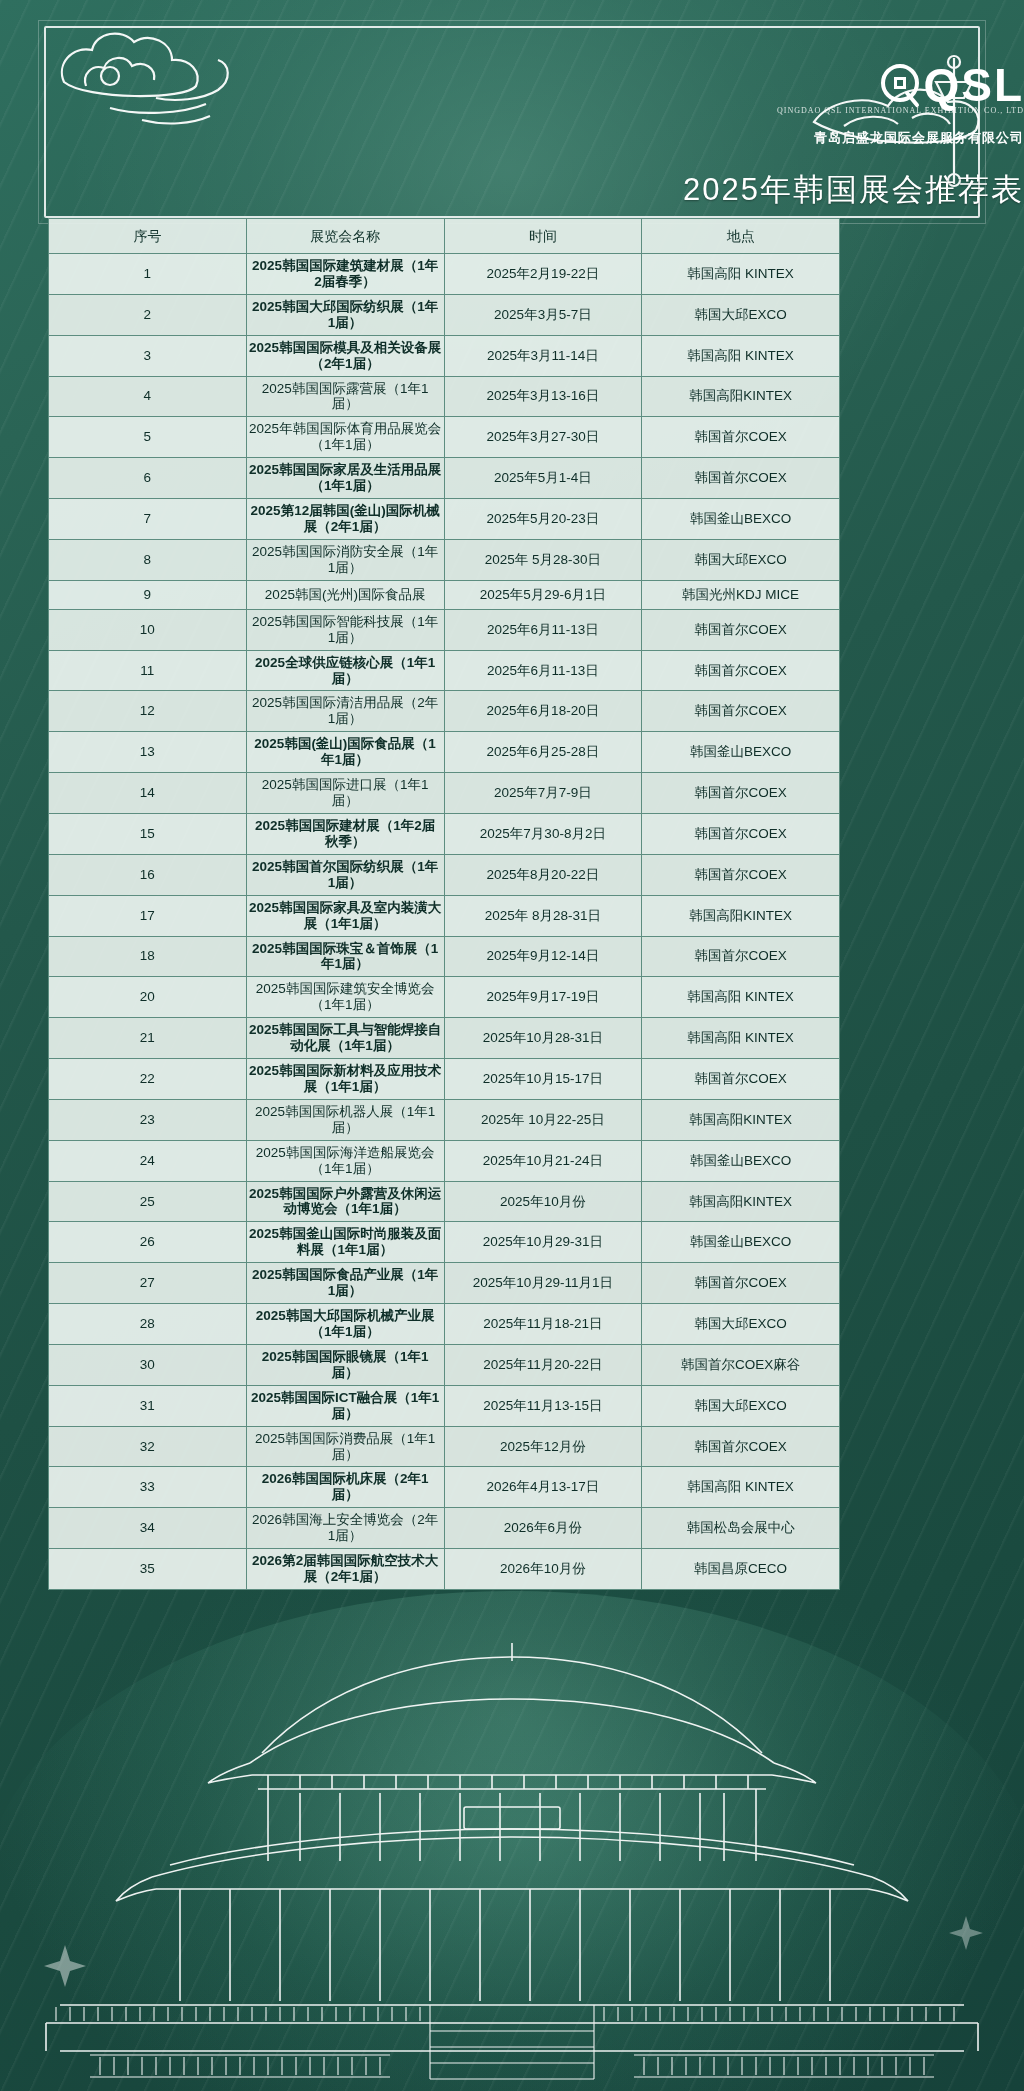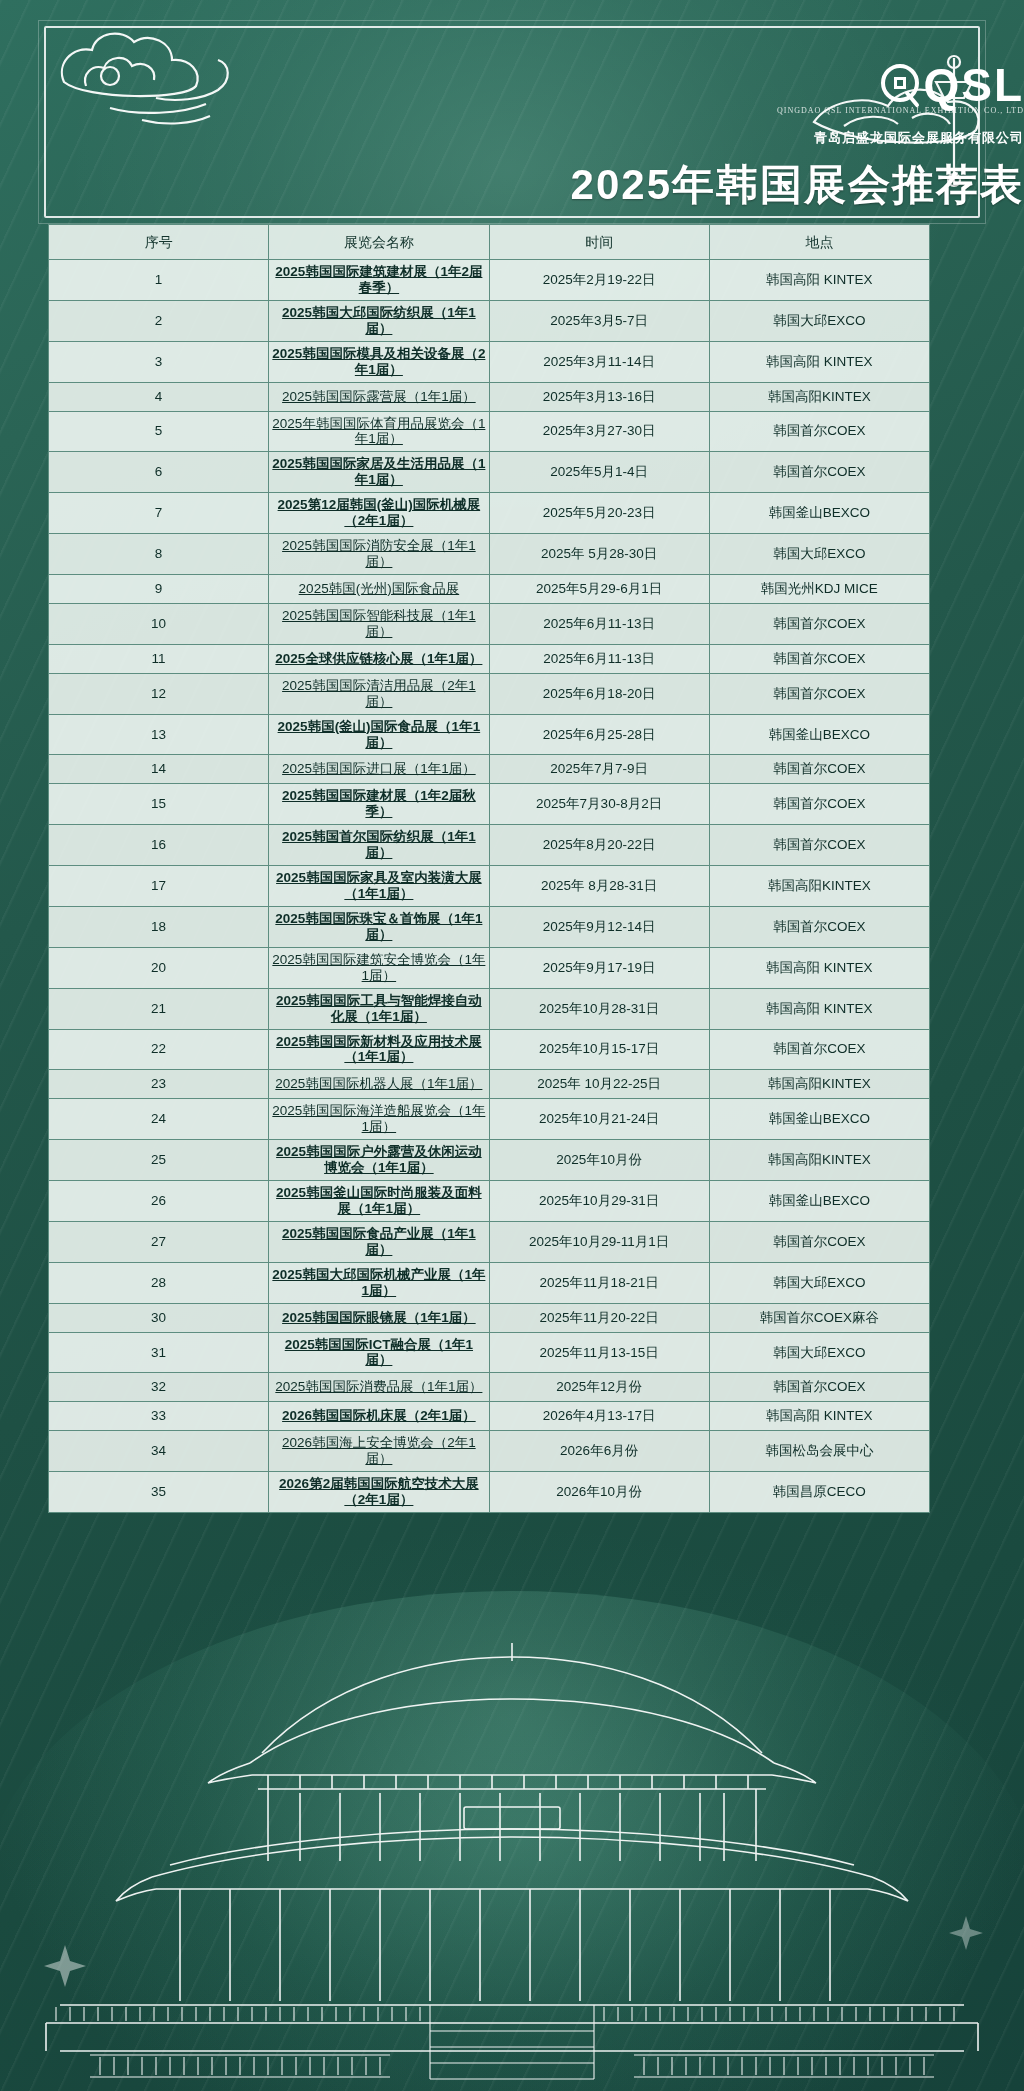--- a/index.html
+++ b/index.html
@@ -72,28 +72,28 @@
   .logo-sub{
     font-size:8px;letter-spacing:1px;color:rgba(255,255,255,0.8);
     margin-top:-6px;
     font-family:Liberation Serif, serif;
   }
   .company{
     margin-top:14px;
     font-size:13px;font-weight:bold;letter-spacing:1px;color:#ffffff;
   }
   .main-title{
-    margin-top:10px;
-    font-size:42px;font-weight:bold;letter-spacing:2px;color:#ffffff;
+    margin-top:22px;
+    font-size:31px;font-weight:normal;letter-spacing:2px;color:#ffffff;
     text-shadow:0 1px 2px rgba(0,0,0,0.35);
   }
 
   
   .table-wrap{
-    position:absolute;left:48px;top:224px;width:882px;
+    position:absolute;left:48px;top:218px;width:792px;
   }
   table{
     border-collapse:collapse;width:100%;
     background:rgba(255,255,255,0.0);
     table-layout:fixed;
   }
   th,td{
     border:1px solid #5d8d80;
     color:#0e2e28;
     font-size:13.5px;
@@ -107,21 +107,21 @@
     background:rgba(228,238,233,0.95);
     font-size:14px;
     font-weight:normal;
     height:26px;
     color:#13342d;
   }
   tbody tr:nth-child(even) td{
     background:rgba(229,239,234,0.93);
   }
   td.idx{width:54px;font-size:13.5px;}
-  td.nm{width:404px;padding:4px 2px;text-decoration:underline;}
+  td.nm{width:404px;padding:4px 2px;}
   td.tm{width:232px;}
   td.pl{width:232px;}
   td.b{font-weight:bold;}
   tbody tr{height:29px;}
 
   
   .palace{
     position:absolute;left:0;right:0;bottom:0;height:560px;
     pointer-events:none;
   }

